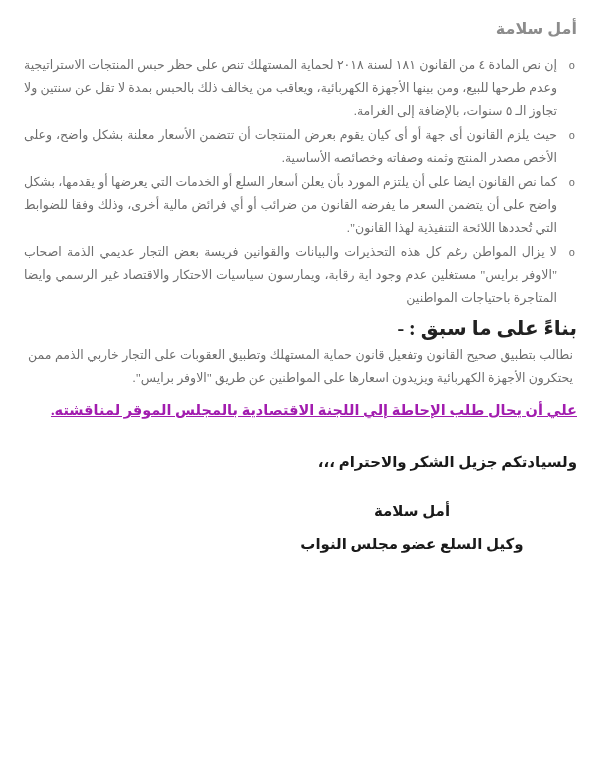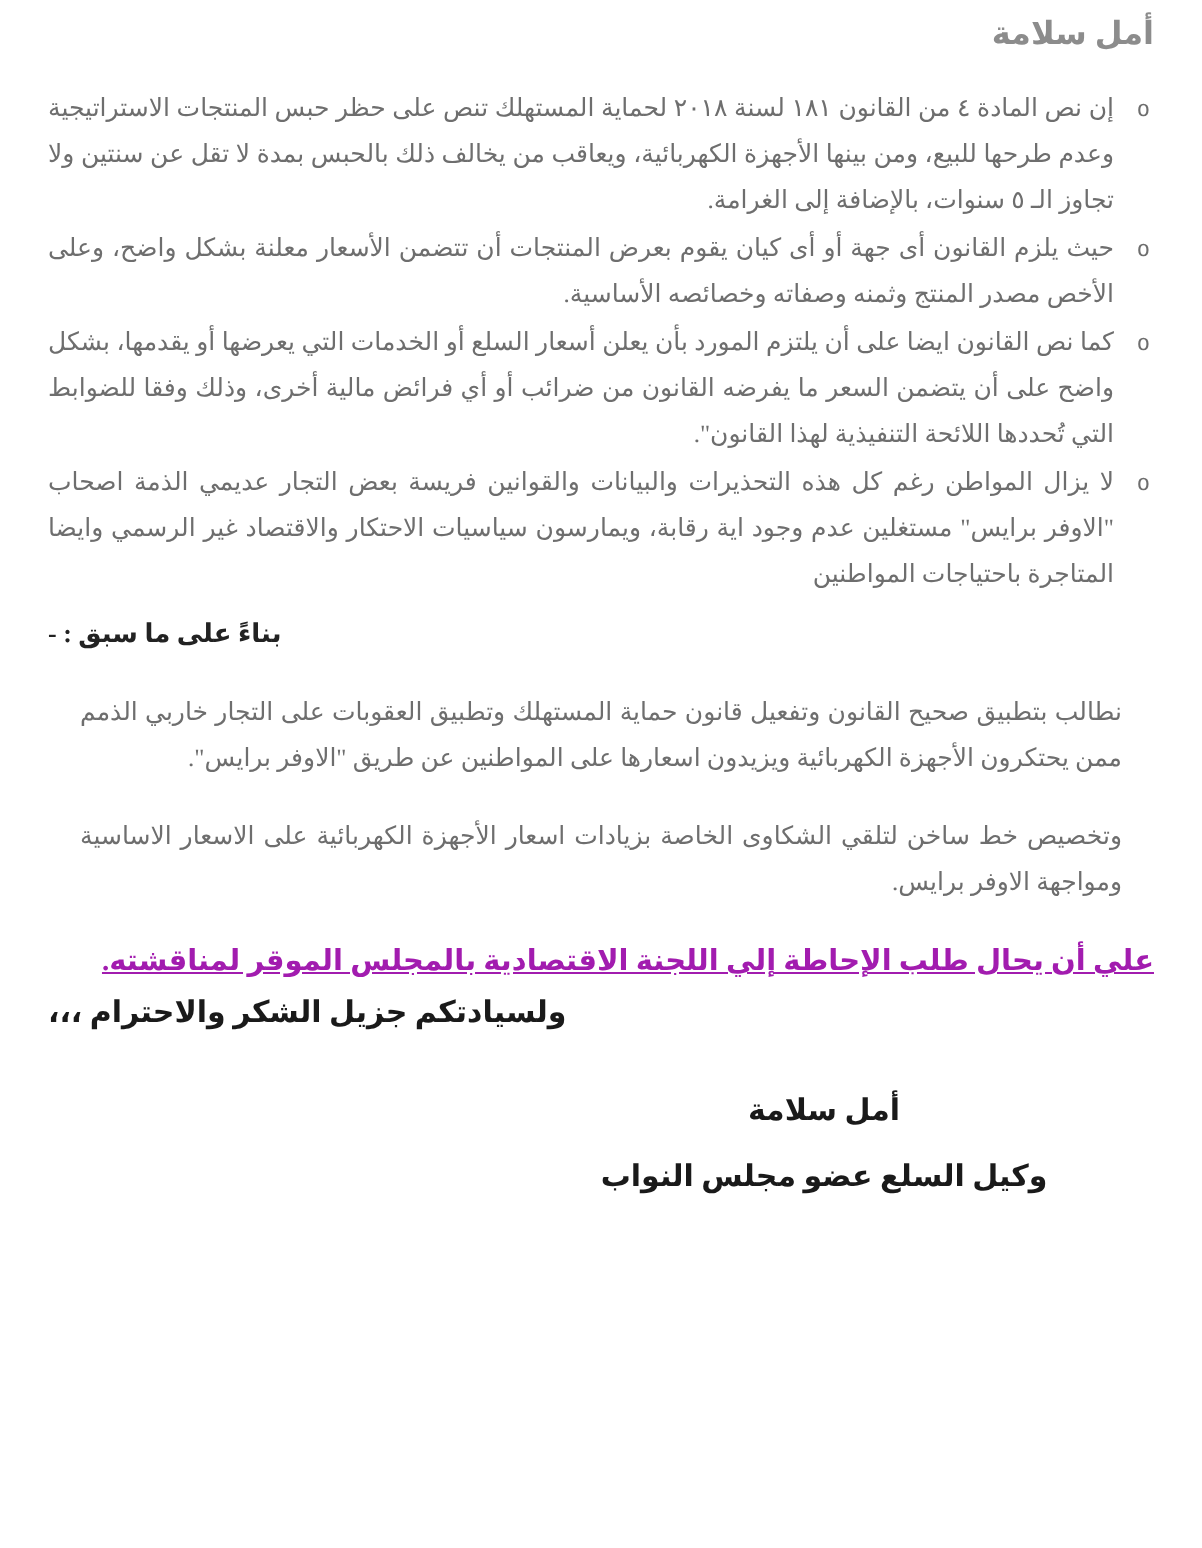--- a/index.html
+++ b/index.html
@@ -12,21 +12,21 @@
     height: 774px;
     overflow: hidden;
     font-family: "Liberation Serif", "DejaVu Sans", serif;
     direction: rtl;
   }
   .page {
     width: 601px;
     height: 774px;
     background: #ffffff;
     box-sizing: border-box;
-    padding: 5px 24px 0 24px;
+    padding: 16px 24px 0 24px;
   }
   
   .letter-header {
     box-sizing: border-box;
     padding-left: 330px; 
     text-align: right;
     color: #8c8c8c;
     font-weight: bold;
   }
   .header-name {
@@ -56,45 +56,46 @@
   ul.points .bullet {
     position: absolute;
     right: -18px;
     top: 0;
     font-size: 11px;
     color: #6e6e6e;
     font-family: "DejaVu Sans Mono", monospace;
   }
   
   .basis-heading {
-    text-align: left;
+    text-align: right;
     font-weight: bold;
     color: #222222;
-    font-size: 13px;
+    font-size: 20px;
     line-height: 24px;
     margin: 6px 0 2px 0;
   }
   .demand {
     color: #6e6e6e;
     font-size: 12.5px;
     line-height: 23px;
     text-align: justify;
-    margin: 16px;
+    margin: 4px;
   }
   .referral-line {
     margin-top: 8px;
     font-weight: bold;
     color: #a21caf;
     font-size: 14.5px;
     line-height: 25px;
     text-align: right;
     text-decoration: underline;
   }
   .salutation {
-    text-align: left;
+    margin-top: 26px;
+    text-align: right;
     font-weight: bold;
     color: #1a1a1a;
     font-size: 15px;
     line-height: 26px;
   }
   
   .signature {
     margin-top: 20px;
     width: 330px;
     text-align: center;
@@ -128,21 +129,20 @@
     </li>
     <li>
       <span class="bullet">o</span>
       <span>لا يزال المواطن رغم كل هذه التحذيرات والبيانات والقوانين فريسة بعض التجار عديمي الذمة اصحاب "الاوفر برايس" مستغلين عدم وجود اية رقابة، ويمارسون سياسيات الاحتكار والاقتصاد غير الرسمي وايضا المتاجرة باحتياجات المواطنين</span>
     </li>
   </ul>
 
   <div class="basis-heading">بناءً على ما سبق : -</div>
 
   <p class="demand">نطالب بتطبيق صحيح القانون وتفعيل قانون حماية المستهلك وتطبيق العقوبات على التجار خاربي الذمم ممن يحتكرون الأجهزة الكهربائية ويزيدون اسعارها على المواطنين عن طريق "الاوفر برايس".</p>
-  <p class="demand">وتخصيص خط ساخن لتلقي الشكاوى الخاصة بزيادات اسعار الأجهزة الكهربائية على الاسعار الاساسية ومواجهة الاوفر برايس.</p>
 
   <div class="referral-line">علي أن يحال طلب الإحاطة إلي اللجنة الاقتصادية بالمجلس الموقر لمناقشته.</div>
 
   <div class="salutation">ولسيادتكم جزيل الشكر والاحترام ،،،</div>
 
   <div class="signature">
     <div>أمل سلامة</div>
     <div>وكيل السلع عضو مجلس النواب</div>
   </div>
 

